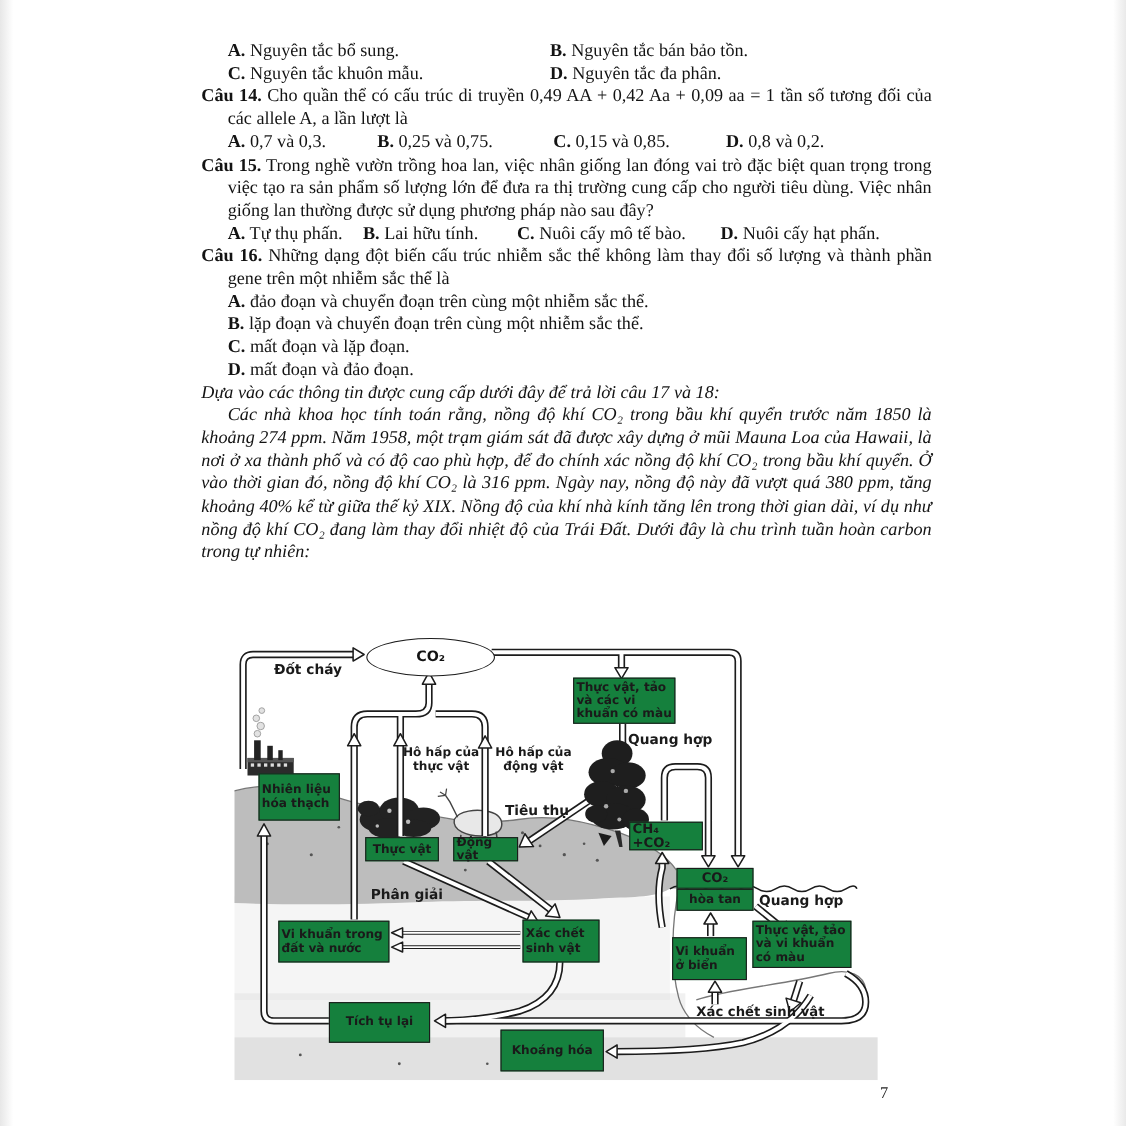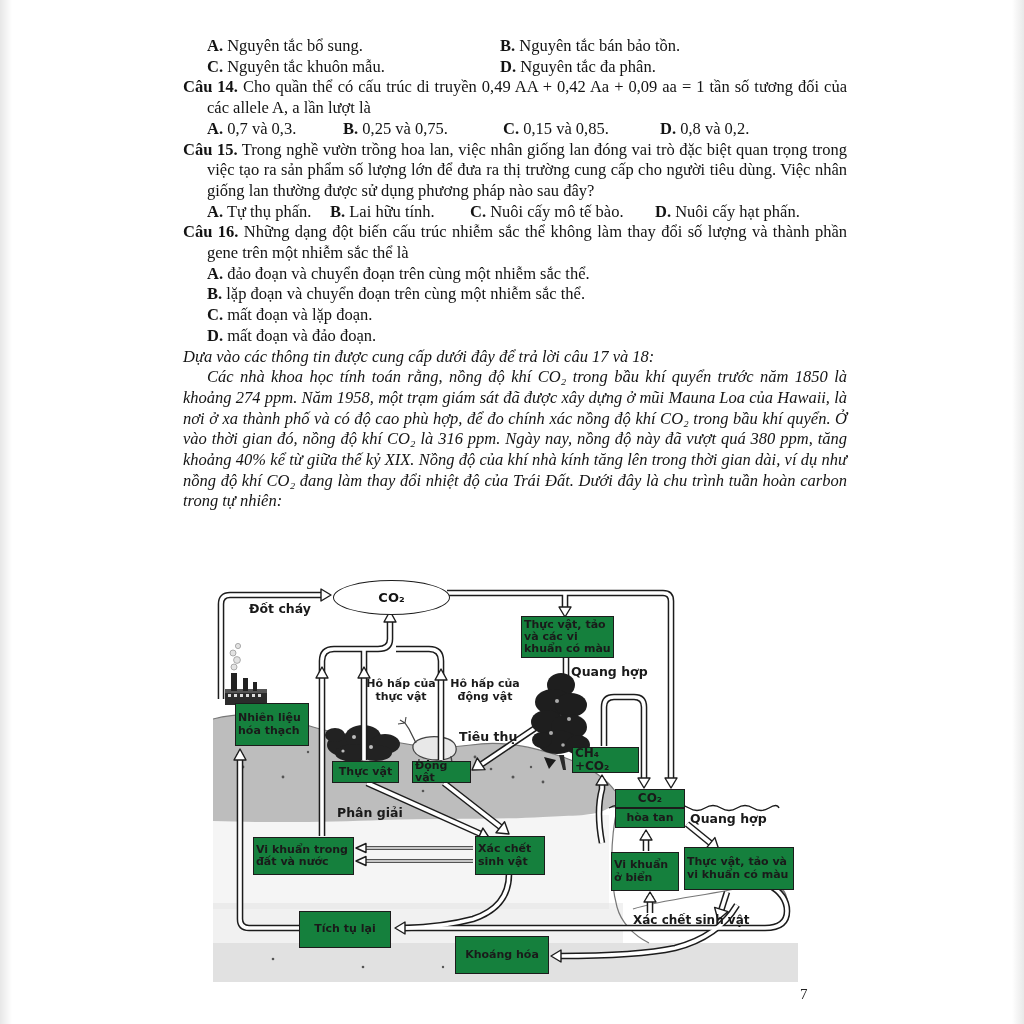--- a/index.html
+++ b/index.html
@@ -253,21 +253,21 @@
   <div class="dbox" style="left:308px;top:39px;width:93px;height:42px;">Thực vật, tảo và các vi khuẩn có màu</div>
   <div class="dbox" style="left:22px;top:126px;width:74px;height:43px;">Nhiên liệu hóa thạch</div>
   <div class="dbox" style="left:119px;top:184px;width:67px;height:22px;">Thực vật</div>
   <div class="dbox" style="left:199px;top:184px;width:59px;height:22px;">Động vật</div>
   <div class="dbox" style="left:359px;top:170px;width:67px;height:26px;font-size:12px;">CH₄ +CO₂</div>
   <div class="dbox" style="left:402px;top:212px;width:70px;height:19px;font-size:12px;">CO₂</div>
   <div class="dbox" style="left:402px;top:231px;width:70px;height:20px;">hòa tan</div>
   <div class="dbox" style="left:40px;top:260px;width:101px;height:38px;">Vi khuẩn trong đất và nước</div>
   <div class="dbox" style="left:262px;top:259px;width:70px;height:39px;">Xác chết sinh vật</div>
   <div class="dbox" style="left:398px;top:275px;width:68px;height:39px;">Vi khuẩn ở biển</div>
-  <div class="dbox" style="left:471px;top:270px;width:110px;height:43px;">Thực vật, tảo và vi khuẩn có màu</div>
+  <div class="dbox" style="left:471px;top:260px;width:90px;height:43px;">Thực vật, tảo và vi khuẩn có màu</div>
   <div class="dbox" style="left:86px;top:334px;width:92px;height:37px;">Tích tụ lại</div>
   <div class="dbox" style="left:242px;top:359px;width:94px;height:38px;">Khoáng hóa</div>
 
   <div class="dlabel" style="left:36px;top:24px;">Đốt cháy</div>
   <div class="dlabel" style="left:358px;top:87px;">Quang hợp</div>
   <div class="dlabel2" style="left:150px;top:101px;width:76px;">Hô hấp của thực vật</div>
   <div class="dlabel2" style="left:234px;top:101px;width:76px;">Hô hấp của động vật</div>
   <div class="dlabel" style="left:246px;top:152px;">Tiêu thụ</div>
   <div class="dlabel" style="left:124px;top:228px;">Phân giải</div>
   <div class="dlabel" style="left:477px;top:234px;">Quang hợp</div>

